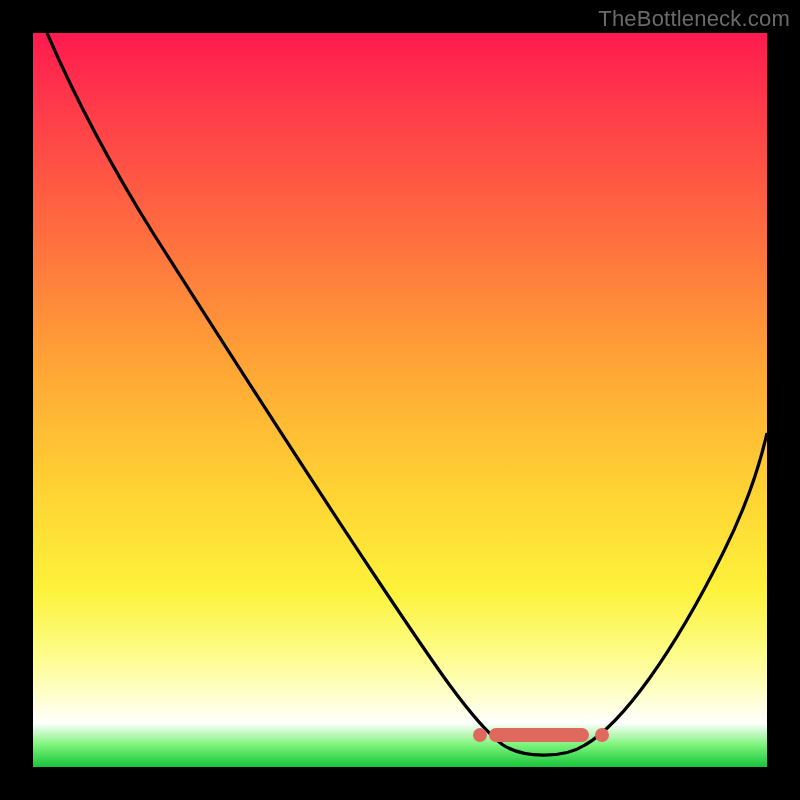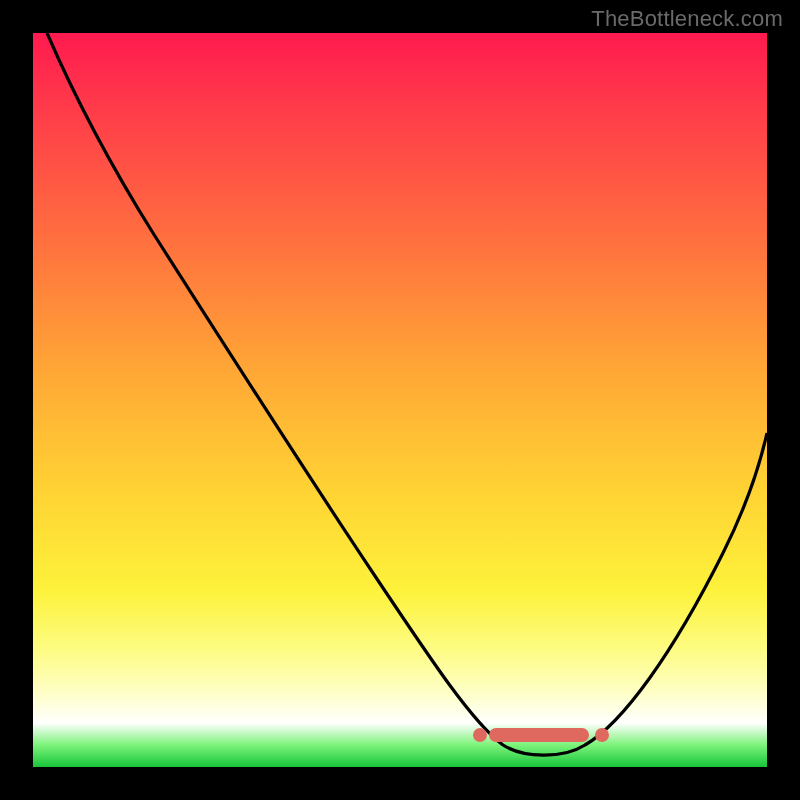--- a/index.html
+++ b/index.html
@@ -40,21 +40,21 @@
       #fdfc83 84%,
       #feffc8 90%,
       #ffffff 94%,
       #7cf37a 97%,
       #18c53a 100%
     );
   }
   .attribution {
     position: absolute;
     top: 6px;
-    right: 17px;
+    right: 10px;
     color: #6a6a6a;
     font-size: 22px;
     font-weight: 500;
     letter-spacing: 0.2px;
     user-select: none;
   }
   svg.curve {
     position: absolute;
     inset: 0;
   }

